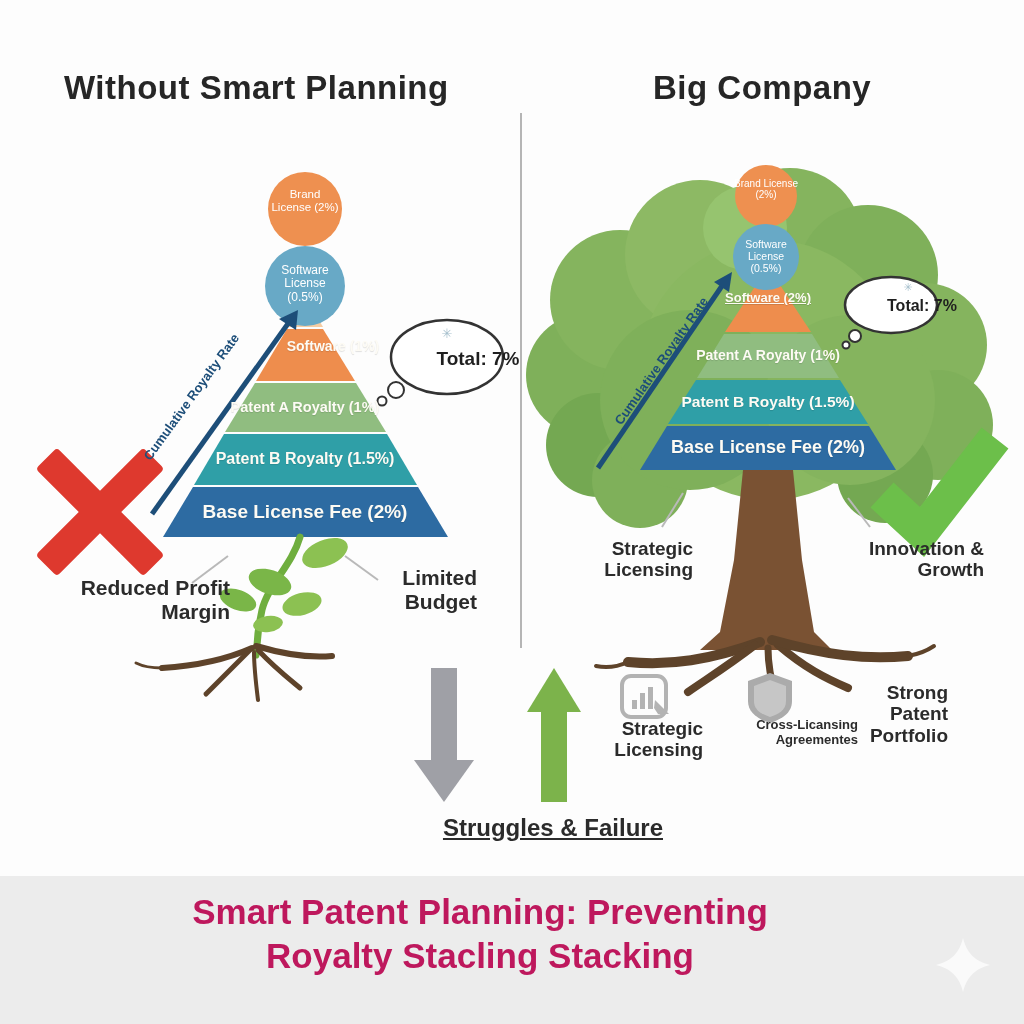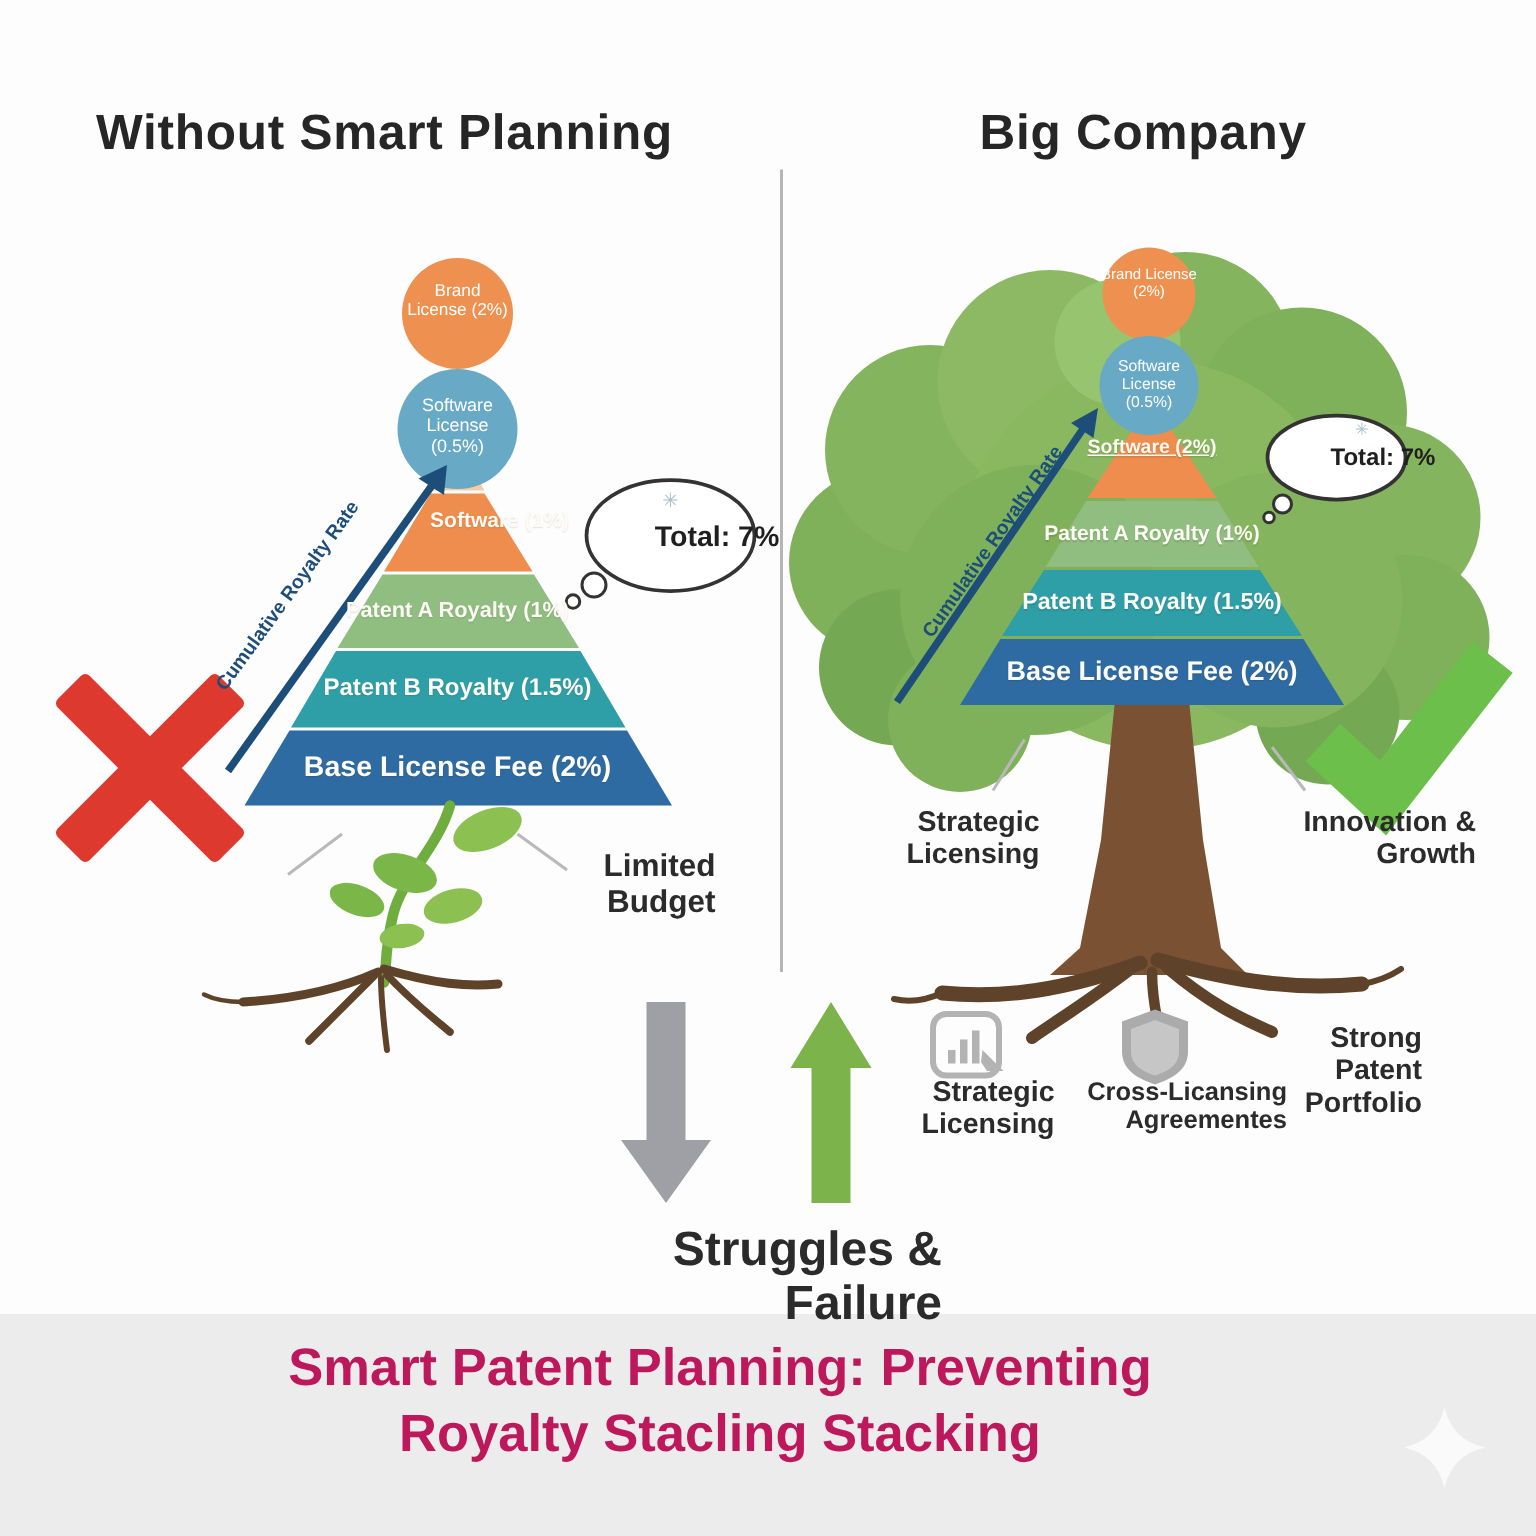--- a/index.html
+++ b/index.html
@@ -178,26 +178,27 @@
 <div class="txt layer-txt" style="left:638px;top:437px;width:260px;font-size:18px;">Base License Fee (2%)</div>
 
 <div class="txt axis" style="left:87px;top:390px;width:210px;transform:rotate(-54deg);">Cumulative Royalty Rate</div>
 <div class="txt axis" style="left:557px;top:354px;width:210px;transform:rotate(-55deg);">Cumulative Royalty Rate</div>
 
 <div class="txt sparkle" style="left:427px;top:327px;width:40px;">✳</div>
 <div class="txt bubble-txt" style="left:397px;top:348px;width:100px;font-size:19px;">Total: 7%</div>
 <div class="txt sparkle" style="left:888px;top:281px;width:40px;font-size:11px;">✳</div>
 <div class="txt bubble-txt" style="left:846px;top:297px;width:90px;font-size:16px;">Total: 7%</div>
 
+<div class="txt side-label" style="left:50px;top:576px;width:180px;font-size:21px;">Reduced Profit Margin</div>
 <div class="txt side-label" style="left:357px;top:566px;width:120px;font-size:21px;">Limited Budget</div>
 
 <div class="txt side-label" style="left:573px;top:538px;width:120px;font-size:19px;">Strategic Licensing</div>
 <div class="txt side-label" style="left:854px;top:538px;width:130px;font-size:19px;">Innovation &amp; Growth</div>
 
 <div class="txt side-label" style="left:583px;top:718px;width:120px;font-size:19px;">Strategic Licensing</div>
-<div class="txt side-label" style="left:698px;top:718px;width:160px;font-size:17px;">Cross-Licansing Agreementes</div>
+<div class="txt side-label" style="left:698px;top:718px;width:160px;font-size:13px;">Cross-Licansing Agreementes</div>
 <div class="txt side-label" style="left:858px;top:682px;width:90px;font-size:19px;">Strong Patent Portfolio</div>
-<div class="txt side-label" style="left:368px;top:815px;width:260px;font-size:32px;">Struggles &amp; Failure</div>
+<div class="txt side-label" style="left:403px;top:815px;width:260px;font-size:24px;text-decoration:underline;">Struggles &amp; Failure</div>
 
 <div class="foot" style="top:892px;">Smart Patent Planning: Preventing</div>
 <div class="foot" style="top:936px;">Royalty Stacling Stacking</div>
 
 </div>
 
 </body></html>

